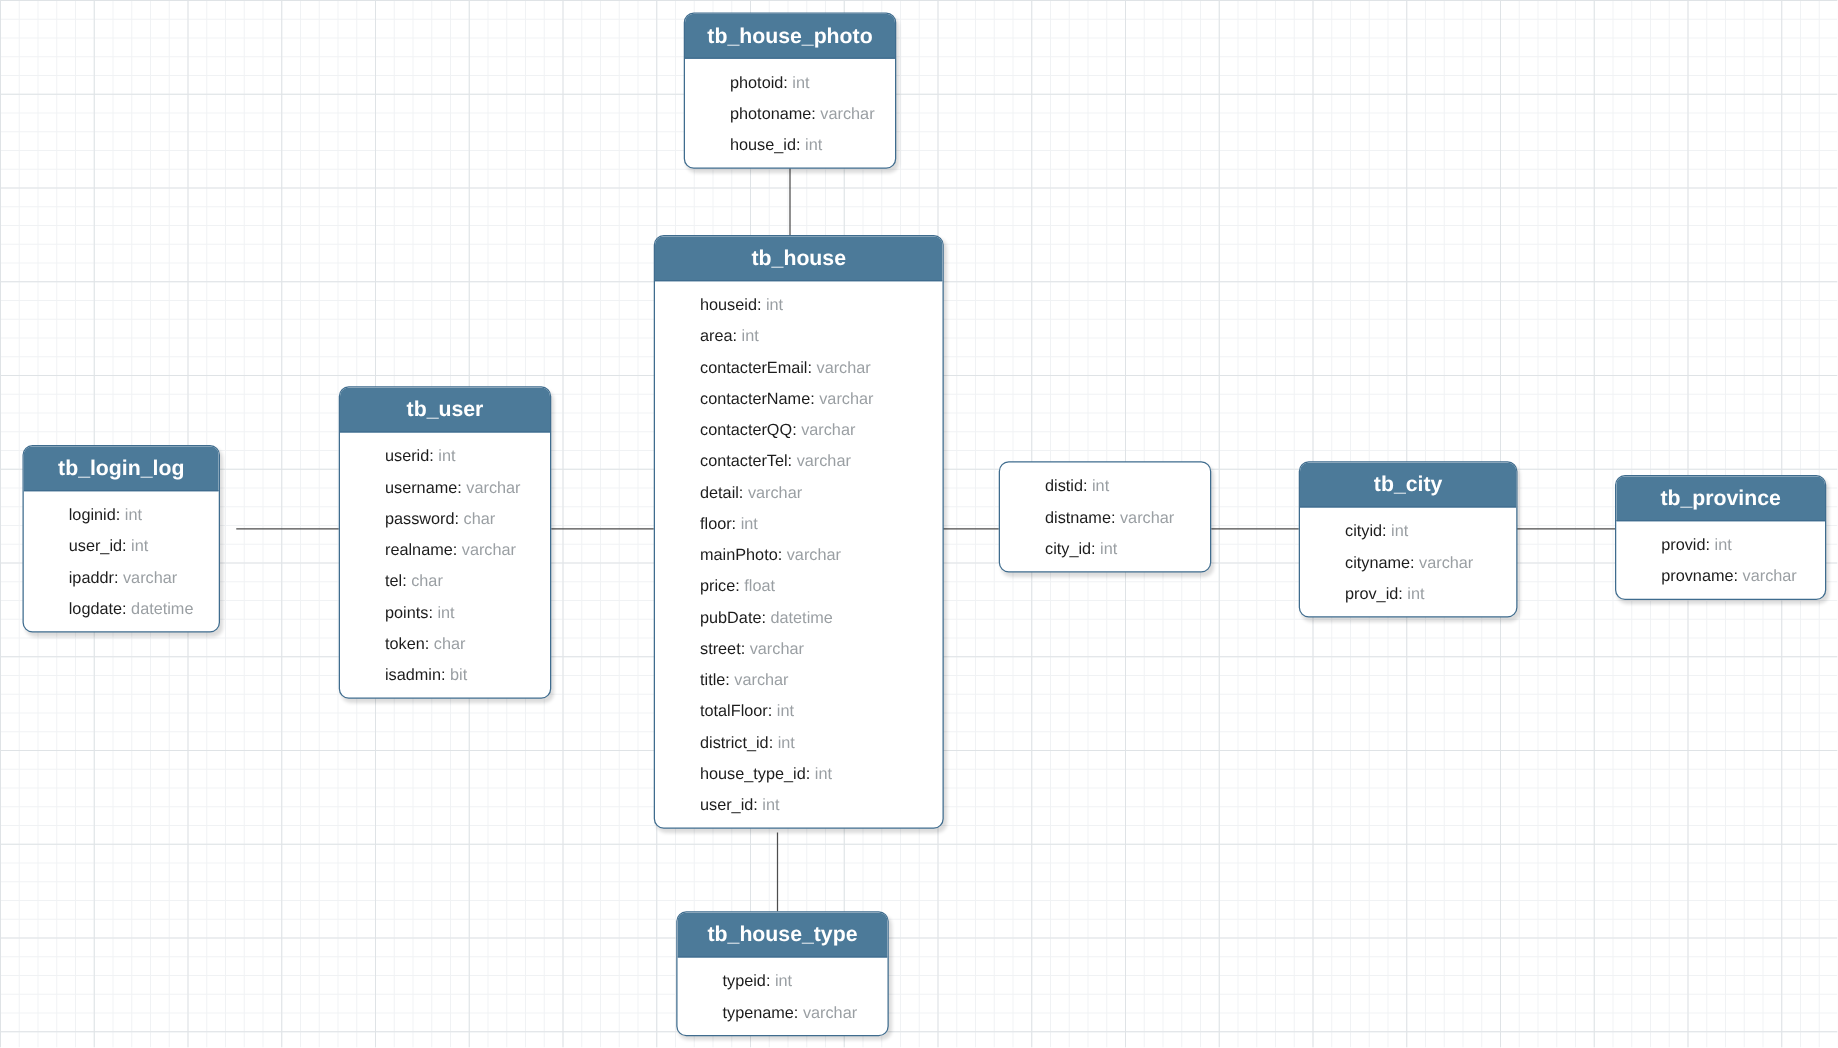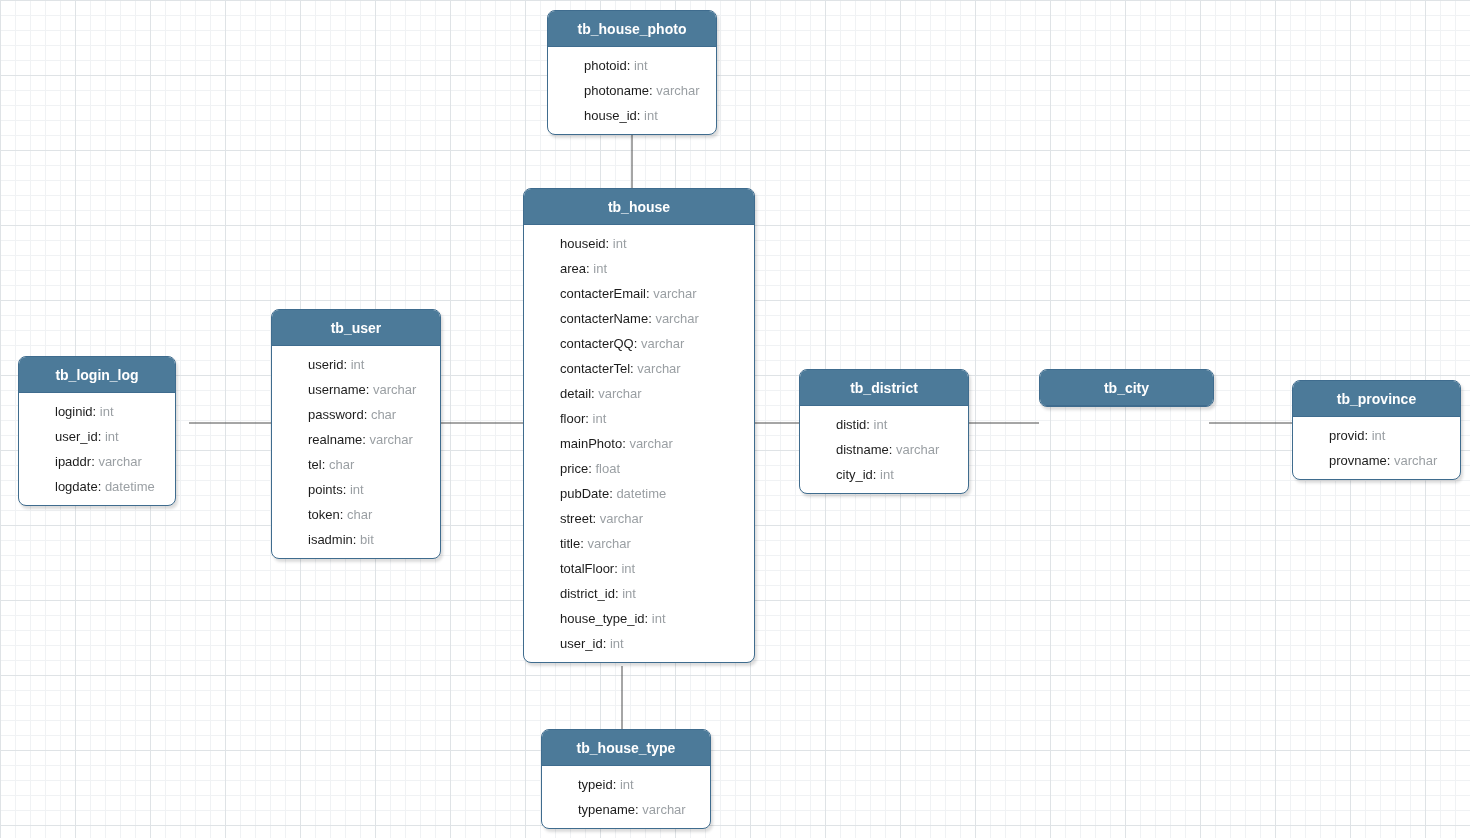--- a/index.html
+++ b/index.html
@@ -30,21 +30,21 @@
     border-radius: 8px;
     overflow: hidden;
     box-shadow: 2px 3px 3px rgba(0,0,0,0.14);
   }
   .table-header {
     height: 36px; line-height: 36px;
     background: var(--header-bg, #4c7a99);
     color: var(--header-text, #ffffff);
     text-align: center;
     font-weight: bold;
-    font-size: 14px;
+    font-size: 17px;
     border-bottom: 1px solid var(--table-border, #3f6c8e);
   }
   .table-body { padding: 6px 0; }
   .field-row {
     height: 25px; line-height: 25px;
     padding: 0 10px 0 36px;
     font-size: 13px;
     white-space: nowrap; overflow: hidden; text-overflow: ellipsis;
   }
   .field-name { color: var(--name-text, #1c1c1c); }
@@ -182,39 +182,47 @@
   </div>
         <div class="field-row">
     <span class="field-name">ipaddr</span><span class="field-sep">: </span><span class="field-type">varchar</span>
   </div>
         <div class="field-row">
     <span class="field-name">logdate</span><span class="field-sep">: </span><span class="field-type">datetime</span>
   </div>
       </div>
   </div>
     <div class="table-card" style="left: 799px; top: 369px; width: 170px;">
-    <div class="table-header">
-      <span class="table-title">tb_district</span>
-    </div>
     <div class="table-body">
         <div class="field-row">
     <span class="field-name">distid</span><span class="field-sep">: </span><span class="field-type">int</span>
   </div>
         <div class="field-row">
     <span class="field-name">distname</span><span class="field-sep">: </span><span class="field-type">varchar</span>
   </div>
         <div class="field-row">
     <span class="field-name">city_id</span><span class="field-sep">: </span><span class="field-type">int</span>
   </div>
       </div>
   </div>
     <div class="table-card" style="left: 1039px; top: 369px; width: 175px;">
     <div class="table-header">
       <span class="table-title">tb_city</span>
     </div>
+    <div class="table-body">
+        <div class="field-row">
+    <span class="field-name">cityid</span><span class="field-sep">: </span><span class="field-type">int</span>
+  </div>
+        <div class="field-row">
+    <span class="field-name">cityname</span><span class="field-sep">: </span><span class="field-type">varchar</span>
+  </div>
+        <div class="field-row">
+    <span class="field-name">prov_id</span><span class="field-sep">: </span><span class="field-type">int</span>
+  </div>
+      </div>
   </div>
     <div class="table-card" style="left: 1292px; top: 380px; width: 169px;">
     <div class="table-header">
       <span class="table-title">tb_province</span>
     </div>
     <div class="table-body">
         <div class="field-row">
     <span class="field-name">provid</span><span class="field-sep">: </span><span class="field-type">int</span>
   </div>
         <div class="field-row">

